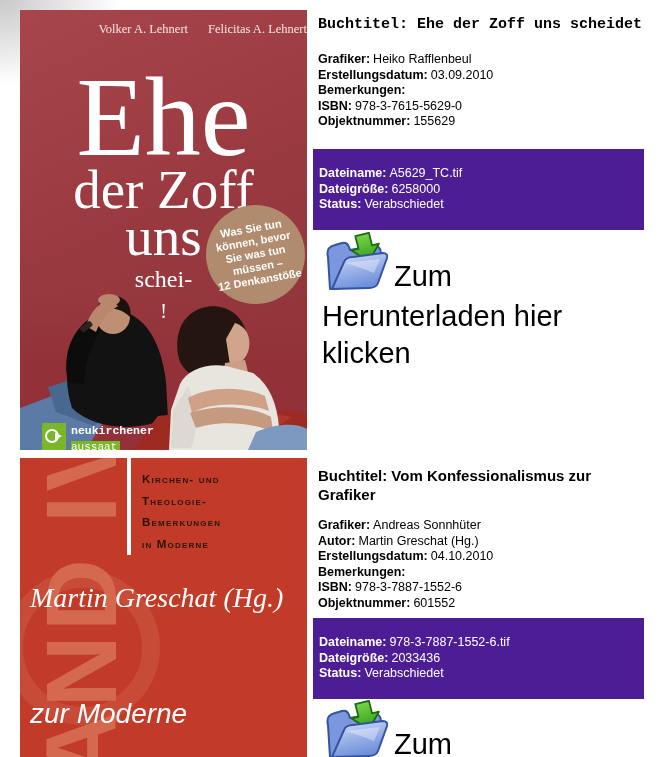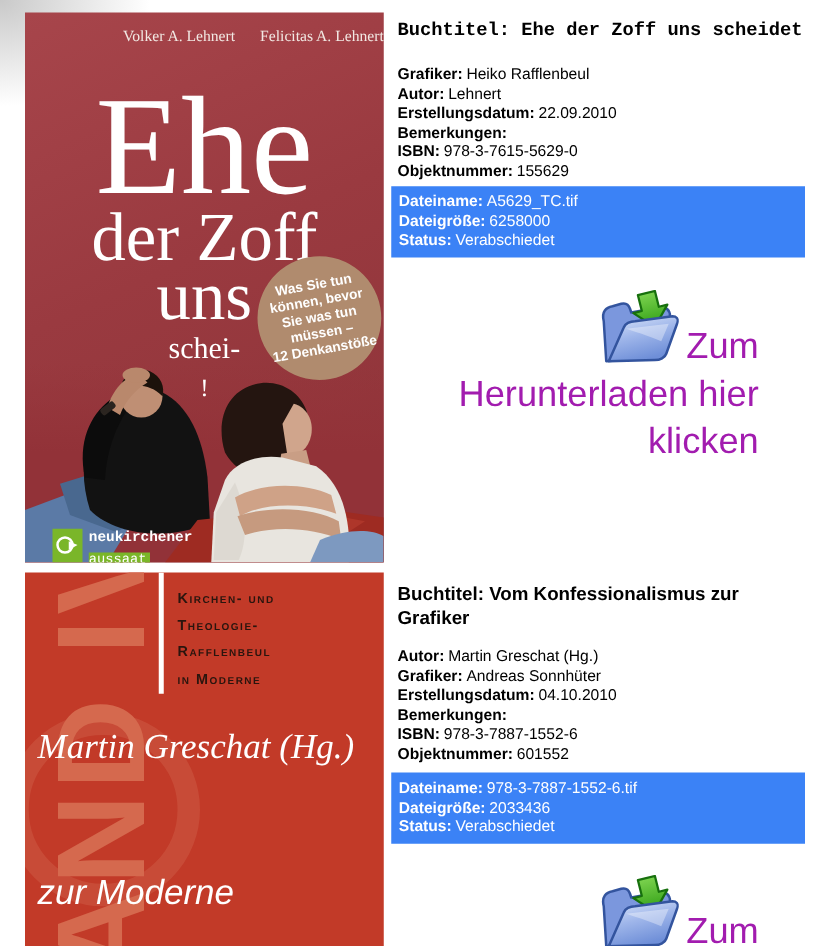--- a/index.html
+++ b/index.html
@@ -7,24 +7,24 @@
   .page { position:relative; width:667px; height:757px; overflow:hidden;
           background:#fff; }
   .page::before { content:""; position:absolute; left:0; top:0; width:140px; height:110px;
           background:radial-gradient(120px 85px at 0 0, #c9c9c9 0%, rgba(255,255,255,0) 100%);
           pointer-events:none; }
 
   
   .title { position:absolute; left:318px; font-size:15px; font-weight:bold; color:#000; line-height:19px; }
   .fields { position:absolute; left:318px; font-size:12.5px; color:#000; line-height:15.5px; }
   .flabel { font-weight:bold; margin-right:3px; }
-  .filebox { position:absolute; left:313px; width:331px; background:#3b82f6; color:#fff;
-             font-size:12.5px; line-height:15.5px; padding:5px 6px; }
+  .filebox { position:absolute; left:313px; width:331px; background:#4c1d95; color:#fff;
+             font-size:12.5px; line-height:15.5px; padding:17px 6px; }
   .download { position:absolute; left:322px; width:285px; font-size:29px; line-height:37px;
-              color:#a21caf; cursor:pointer;text-align:right; }
+              color:#000000; cursor:pointer; }
   .dl-icon { display:inline-block; width:66px; height:66px; vertical-align:-12px; margin-right:6px; }
 
   
   .cover1 { position:absolute; left:20px; top:10px; width:287px; height:440px; overflow:hidden;
             background:linear-gradient(155deg,#a7454b 0%, #9a3a40 45%, #8c3338 100%);
             font-family:"Liberation Serif", serif; color:#fff; }
   .c1-authors { position:absolute; top:12px; left:0; width:100%; display:flex; justify-content:flex-end;
                 gap:20px; font-size:12.5px; color:#f2e8e3; }
   .c1-title { position:absolute; top:58px; left:0; width:100%; text-align:center; z-index:3; }
   .c1-l1 { font-size:112px; line-height:98px; }
@@ -133,22 +133,21 @@
         <div class="pname">neukirchener</div>
         <span class="psub">aussaat</span>
       </div>
     </div>
   </div>
 
   <div class="title" style="top:15px; width:330px;font-family:Liberation Mono, monospace;">Buchtitel: Ehe der Zoff uns scheidet</div>
 
   <div class="fields" style="top:52px;">
     <div><span class="flabel">Grafiker:</span><span>Heiko Rafflenbeul</span></div>
-    <div><span class="flabel">Autor:</span><span>Lehnert</span></div>
-    <div><span class="flabel">Erstellungsdatum:</span><span>22.09.2010</span></div>
+    <div><span class="flabel">Erstellungsdatum:</span><span>03.09.2010</span></div>
     <div><span class="flabel">Bemerkungen:</span><span></span></div>
     <div><span class="flabel">ISBN:</span><span>978-3-7615-5629-0</span></div>
     <div><span class="flabel">Objektnummer:</span><span>155629</span></div>
   </div>
 
   <div class="filebox" style="top:149px;">
     <div><span class="flabel">Dateiname:</span><span>A5629_TC.tif</span></div>
     <div><span class="flabel">Dateigröße:</span><span>6258000</span></div>
     <div><span class="flabel">Status:</span><span>Verabschiedet</span></div>
   </div>
@@ -175,32 +174,32 @@
     </svg><span>Zum Herunterladen hier klicken</span>
   </div>
 
   <div class="cover2">
     <div class="ring"></div>
     <div class="band">BAND IV</div>
     <div class="vline"></div>
     <div class="series">
       <div>Kirchen- und</div>
       <div>Theologie-</div>
-      <div>Rafflenbeul</div>
+      <div>Bemerkungen</div>
       <div>in Moderne</div>
     </div>
     <div class="c2-editor">Martin Greschat (Hg.)</div>
     <div class="c2-t2">zur Moderne</div>
   </div>
 
   <div class="title" style="top:466px; width:292px;">Buchtitel: Vom Konfessionalismus zur Grafiker</div>
 
   <div class="fields" style="top:518px;">
+    <div><span class="flabel">Grafiker:</span><span>Andreas Sonnhüter</span></div>
     <div><span class="flabel">Autor:</span><span>Martin Greschat (Hg.)</span></div>
-    <div><span class="flabel">Grafiker:</span><span>Andreas Sonnhüter</span></div>
     <div><span class="flabel">Erstellungsdatum:</span><span>04.10.2010</span></div>
     <div><span class="flabel">Bemerkungen:</span><span></span></div>
     <div><span class="flabel">ISBN:</span><span>978-3-7887-1552-6</span></div>
     <div><span class="flabel">Objektnummer:</span><span>601552</span></div>
   </div>
 
   <div class="filebox" style="top:618px;">
     <div><span class="flabel">Dateiname:</span><span>978-3-7887-1552-6.tif</span></div>
     <div><span class="flabel">Dateigröße:</span><span>2033436</span></div>
     <div><span class="flabel">Status:</span><span>Verabschiedet</span></div>

